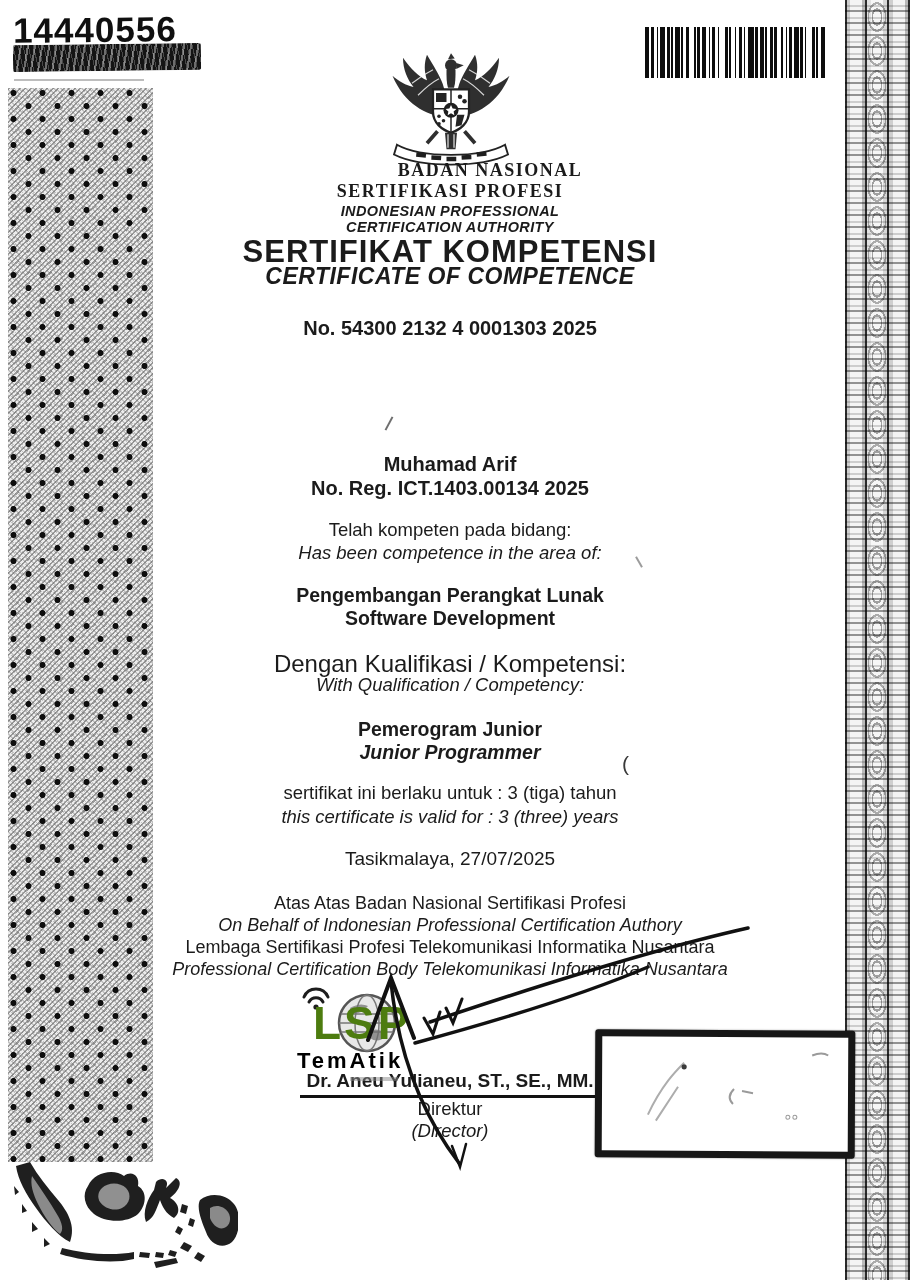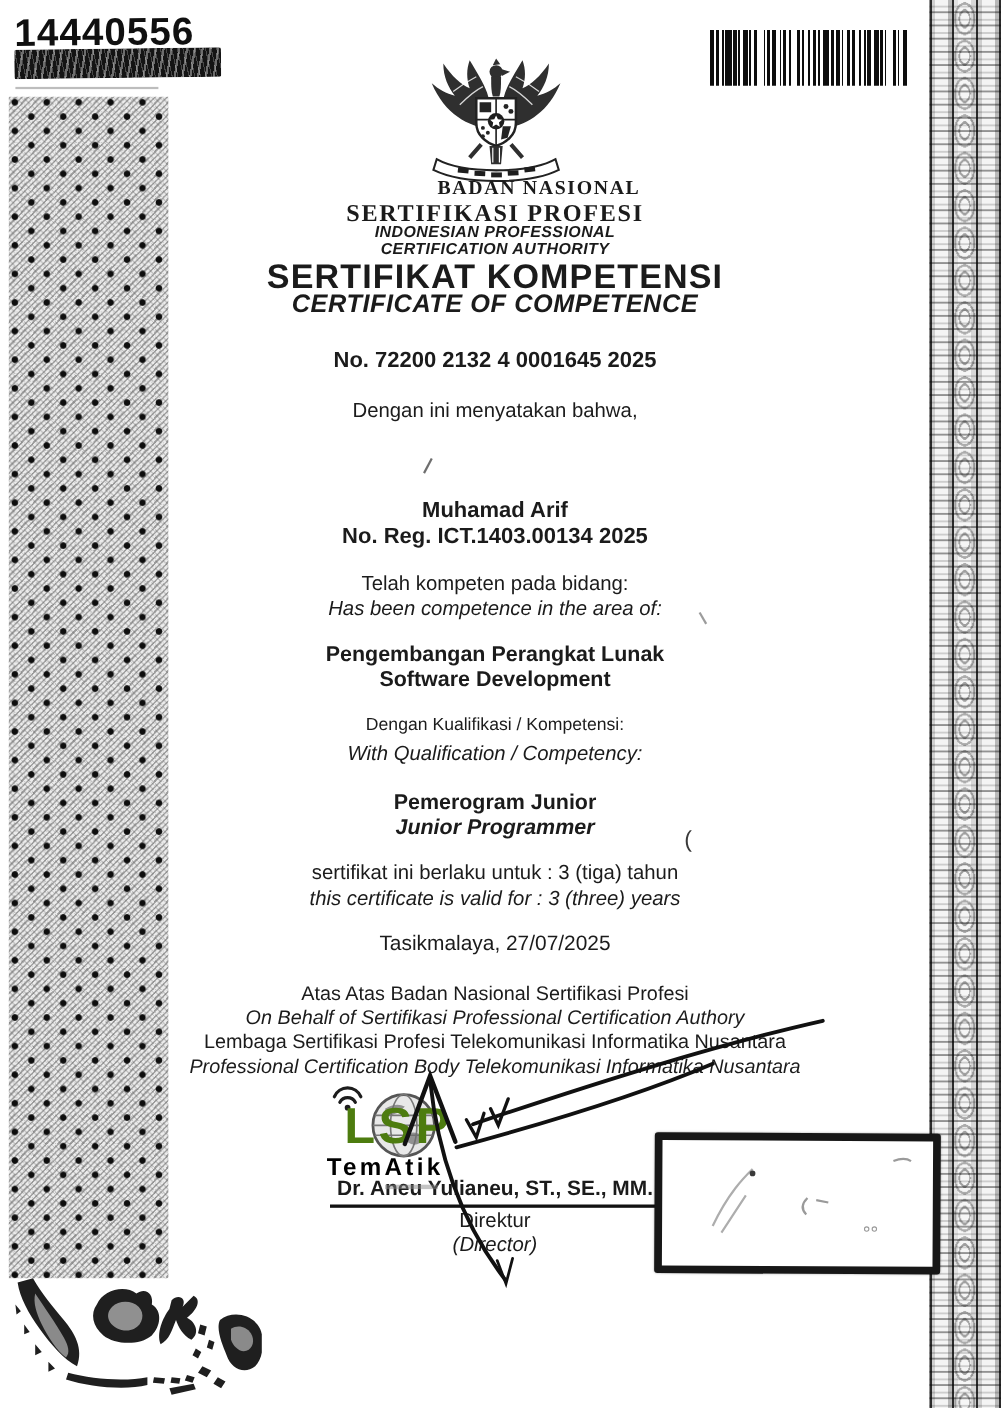--- a/index.html
+++ b/index.html
@@ -48,37 +48,37 @@
       linear-gradient(90deg, #2c2c2c 0 2px, #cfcfcf 2px 5px, #f4f4f4 5px 17px, #b9b9b9 17px 20px, #2c2c2c 20px 22px, #e2e2e2 22px 26px, #f6f6f6 26px 38px, #d6d6d6 38px 42px, #2c2c2c 42px 44px, #cfcfcf 44px 48px, #f4f4f4 48px 60px, #b9b9b9 60px 63px, #2c2c2c 63px 65px);
     background-size:65px 34px, 65px 12px, 65px 100%;
   }
 
   
   .barcode{left:645px; top:27px; width:200px; height:51px;}
 
   
   .garuda{left:373px; top:50px;}
   .cap1{top:160px; font-size:18px; letter-spacing:1.5px; font-weight:bold;padding-left:40px;}
-  .cap2{top:181px; font-size:22px; letter-spacing:1.5px; font-weight:bold;}
+  .cap2{top:181px; font-size:18px; letter-spacing:1.5px; font-weight:bold;}
   .cap3{top:203px; font-size:14.5px; letter-spacing:.4px; font-weight:bold; font-style:italic;}
   .cap4{top:219px; font-size:14.5px; letter-spacing:.4px; font-weight:bold; font-style:italic;}
 
   .title-id{top:233px; font-size:31px; font-weight:bold; letter-spacing:1px;}
   .title-en{top:263px; font-size:23px; font-weight:bold; font-style:italic; letter-spacing:.5px;}
   .cert-no{top:316px; font-size:20px; font-weight:bold;}
 
   .t-362{top:362px; font-size:18.5px;}
   .t-386{top:386px; font-size:18.5px;}
   .t-452{top:452px; font-size:20px;}
   .t-476{top:476px; font-size:20px;}
   .t-519{top:519px; font-size:18.5px;}
   .t-542{top:542px; font-size:18.5px;}
   .t-584{top:584px; font-size:19.5px;}
   .t-607{top:607px; font-size:19.5px;}
-  .t-650{top:650px; font-size:16px;}
+  .t-650{top:650px; font-size:24px;}
   .t-674{top:674px; font-size:18.5px;}
   .t-718{top:718px; font-size:19.5px;}
   .t-741{top:741px; font-size:19.5px;}
   .t-782{top:782px; font-size:18.5px;}
   .t-806{top:806px; font-size:18.5px;}
   .t-848{top:848px; font-size:19px;}
   .t-893{top:893px; font-size:18px;}
   .t-915{top:915px; font-size:18px;}
   .t-937{top:937px; font-size:18px;}
   .t-959{top:959px; font-size:18px;}
@@ -204,23 +204,22 @@
     </svg>
   </div>
 
   <div class="col-line serif cap1">BADAN NASIONAL</div>
   <div class="col-line serif cap2">SERTIFIKASI PROFESI</div>
   <div class="col-line cap3">INDONESIAN PROFESSIONAL</div>
   <div class="col-line cap4">CERTIFICATION AUTHORITY</div>
 
   <div class="col-line title-id">SERTIFIKAT KOMPETENSI</div>
   <div class="col-line title-en">CERTIFICATE OF COMPETENCE</div>
-  <div class="col-line cert-no">No. 72200 2132 4 0001645 2025</div>
-
-  <div class="col-line t-362">Dengan ini menyatakan bahwa,</div>
+  <div class="col-line cert-no">No. 54300 2132 4 0001303 2025</div>
+
 
   <div class="col-line b t-452">Muhamad Arif</div>
   <div class="col-line b t-476">No. Reg. ICT.1403.00134 2025</div>
 
   <div class="col-line t-519">Telah kompeten pada bidang:</div>
   <div class="col-line i t-542">Has been competence in the area of:</div>
 
   <div class="col-line b t-584">Pengembangan Perangkat Lunak</div>
   <div class="col-line b t-607">Software Development</div>
 
@@ -229,21 +228,21 @@
 
   <div class="col-line b t-718">Pemerogram Junior</div>
   <div class="col-line b i t-741">Junior Programmer</div>
 
   <div class="col-line t-782">sertifikat ini berlaku untuk : 3 (tiga) tahun</div>
   <div class="col-line i t-806">this certificate is valid for : 3 (three) years</div>
 
   <div class="col-line t-848">Tasikmalaya, 27/07/2025</div>
 
   <div class="col-line t-893">Atas Atas Badan Nasional Sertifikasi Profesi</div>
-  <div class="col-line i t-915">On Behalf of Sertifikasi Professional Certification Authory</div>
+  <div class="col-line i t-915">On Behalf of Indonesian Professional Certification Authory</div>
   <div class="col-line t-937">Lembaga Sertifikasi Profesi Telekomunikasi Informatika Nusantara</div>
   <div class="col-line i t-959">Professional Certification Body Telekomunikasi Informatika Nusantara</div>
 
   <div class="abs wifi">
     <svg width="34" height="26" viewBox="0 0 34 26">
       <g stroke="#1d1d1d" stroke-width="3" fill="none" stroke-linecap="round">
         <path d="M4,12 a13,13 0 0 1 24,0"></path>
         <path d="M9,17 a8,8 0 0 1 14,0"></path>
       </g>
       <circle cx="16" cy="22" r="2.6" fill="#1d1d1d"></circle>

